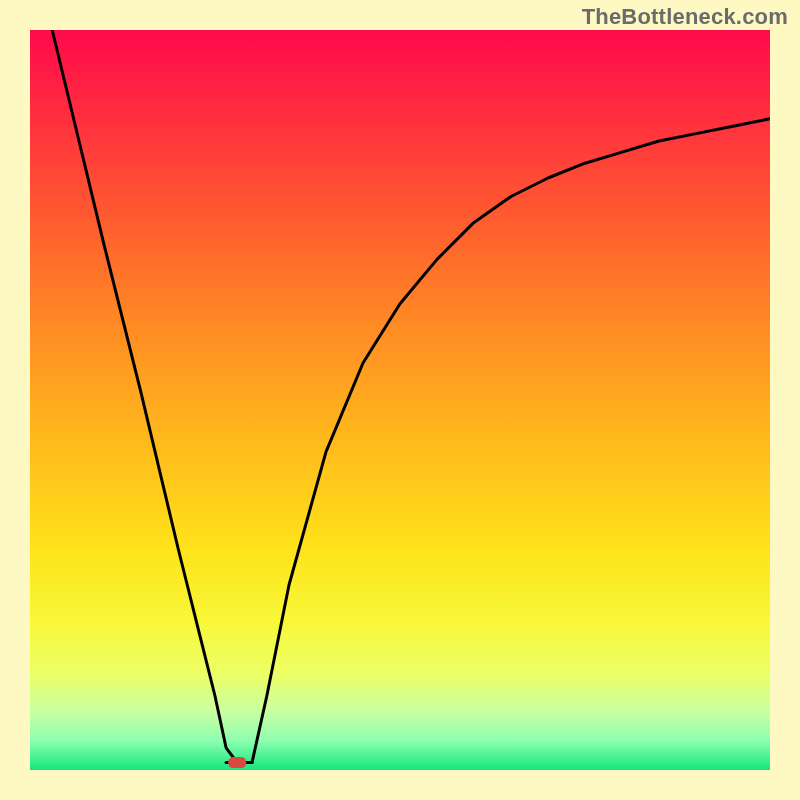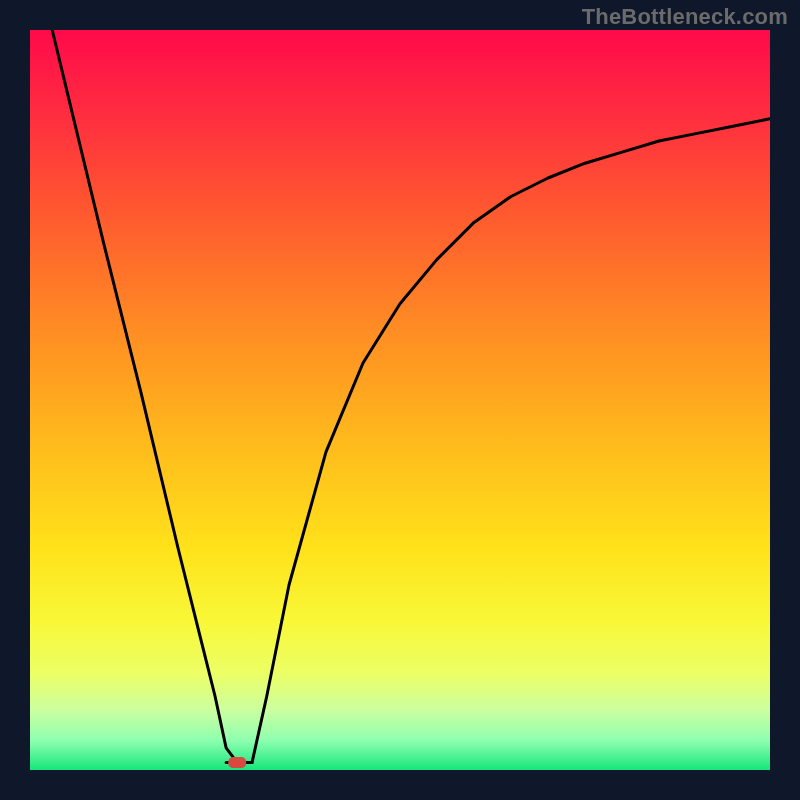--- a/index.html
+++ b/index.html
@@ -6,21 +6,21 @@
     margin: 0;
     padding: 0;
     width: 800px;
     height: 800px;
     background: #000;
     overflow: hidden;
   }
   .outer {
     width: 800px;
     height: 800px;
-    background: #0f172a;
+    background: #fef9c3;
     position: relative;
   }
   .watermark {
     position: absolute;
     top: 4px;
     right: 12px;
     font-family: Arial, Helvetica, sans-serif;
     font-size: 22px;
     font-weight: 600;
     color: #6b6b6b;

